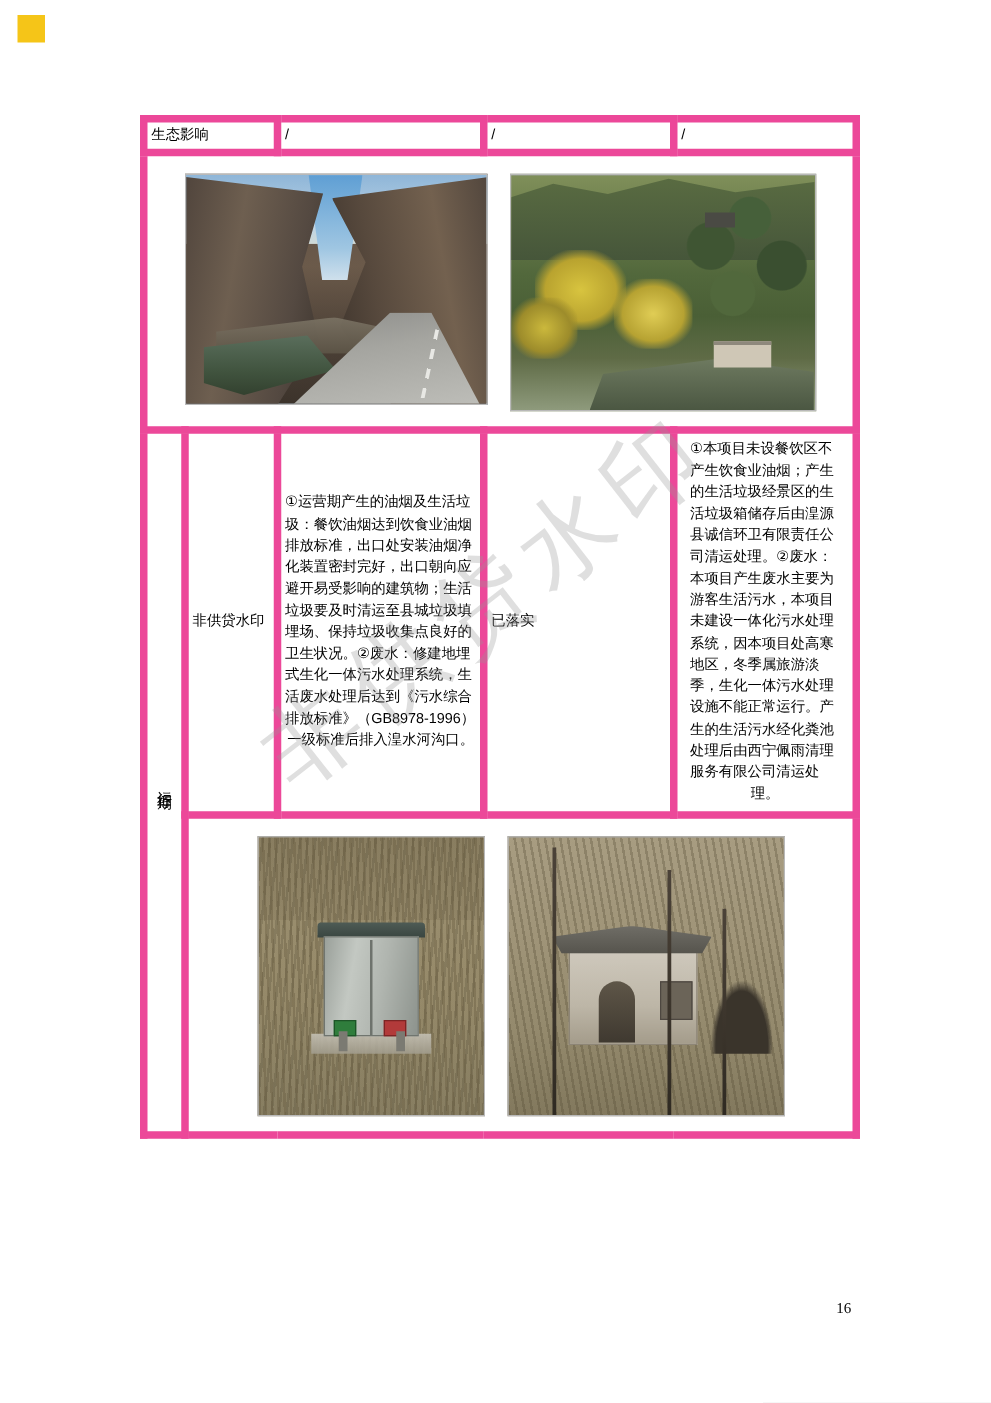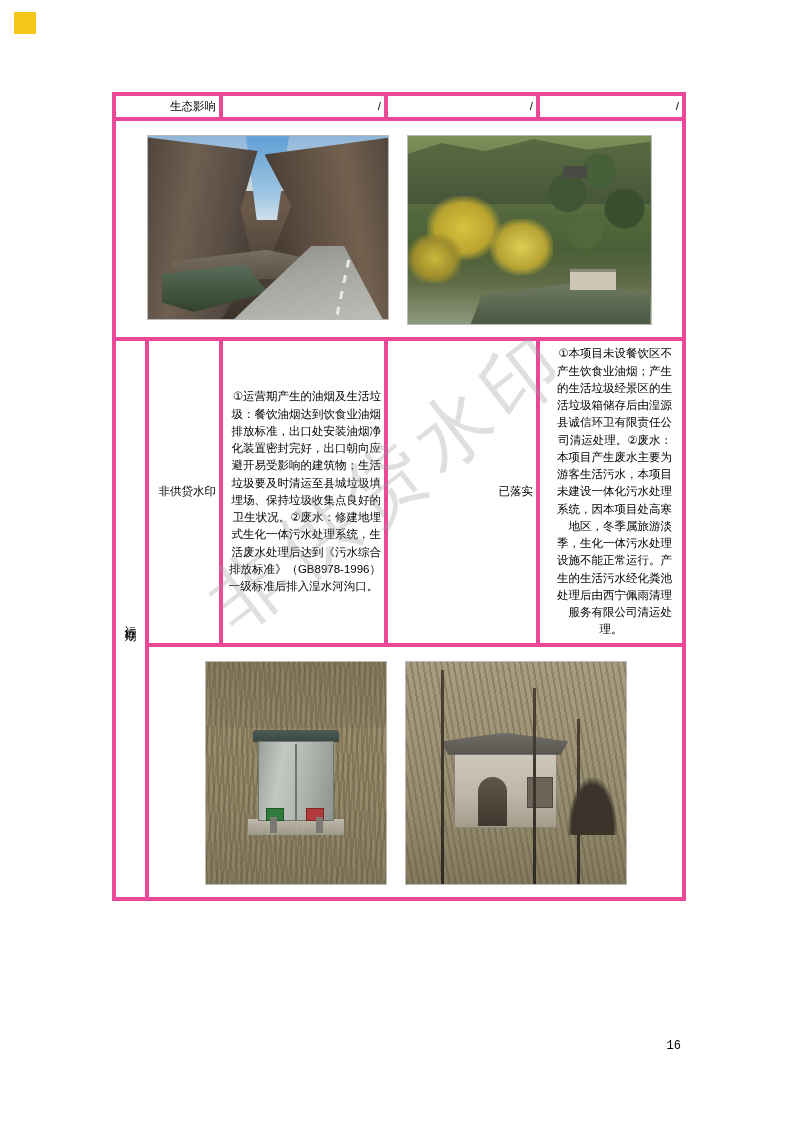--- a/index.html
+++ b/index.html
@@ -29,26 +29,26 @@
   
   table.doc-table {
     position: absolute;
     left: 112px;
     top: 92px;
     width: 570px;
     border-collapse: collapse;
     table-layout: fixed;
   }
   table.doc-table td {
-    border: 4px solid #ec4899;
+    border: 6px solid #ec4899;
     vertical-align: middle;
     padding: 2px 3px;
     font-size: 11.5px;
     line-height: 1.5;
-    text-align: right;
+    text-align: left;
   }
   .col-phase { width: 33px; }
   .col-item  { width: 74px; }
   .col-measure { width: 165px; }
   .col-status { width: 152px; }
   .col-actual { width: 146px; }
 
   .cell-slash { font-size: 13px; }
   .phase-vert {
     writing-mode: vertical-rl;
@@ -286,21 +286,21 @@
     letter-spacing: 10px;
     white-space: nowrap;
     pointer-events: none;
     user-select: none;
   }
   .page-number {
     position: absolute;
     right: 112px;
     top: 1039px;
     font-size: 12px;
-    font-family: Liberation Mono, monospace;
+    font-family: Liberation Serif, serif;
     margin-left: 11px;
   }
 </style>
 </head>
 <body>
 
 <div class="page">
 
   <div class="corner-mark"></div>
 

